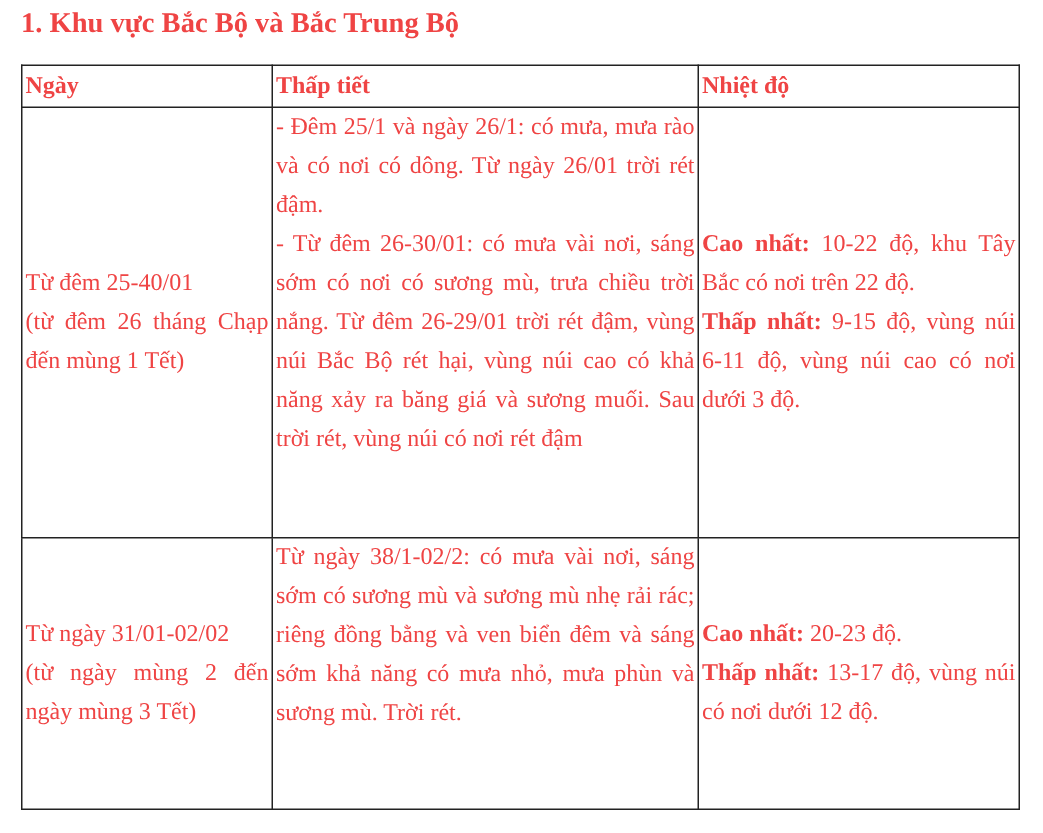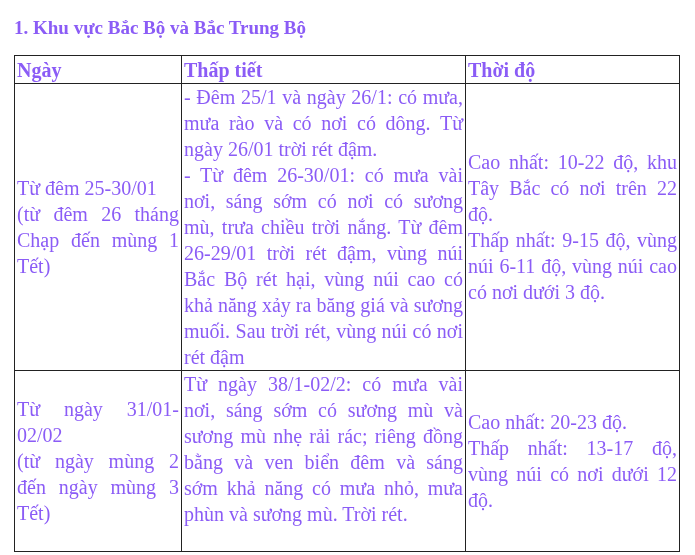--- a/index.html
+++ b/index.html
@@ -5,44 +5,44 @@
   html, body {
     margin: 0;
     padding: 0;
     background: #ffffff;
   }
   .page {
     position: relative;
     width: 695px;
     height: 555px;
     box-sizing: border-box;
-    padding: 16px 15px 0 14px;
+    padding: 4px 15px 0 14px;
     background: #ffffff;
-    color: #8b5cf6;
+    color: #ef4444;
     font-family: "Liberation Serif", "DejaVu Serif", serif;
     overflow: hidden;
   }
   .heading {
     font-size: 19px;
     font-weight: bold;
     line-height: 24px;
     margin: 0 0 15px 0;
   }
   table.forecast {
     border-collapse: collapse;
     table-layout: fixed;
     width: 665px;
   }
   table.forecast col.c-date    { width: 167px; }
   table.forecast col.c-weather { width: 284px; }
   table.forecast col.c-temp    { width: 214px; }
   table.forecast th,
   table.forecast td {
     border: 1px solid #222222;
-    font-size: 20px;
+    font-size: 16px;
     line-height: 26px;
     padding: 0 2px;
     overflow: hidden;
     word-wrap: break-word;
     margin-left: 28px;
   }
   table.forecast th {
     text-align: left;
     font-weight: bold;
     height: 27px;
@@ -51,45 +51,45 @@
   table.forecast td {
     text-align: justify;
     vertical-align: middle;
   }
   table.forecast td.weather-cell {
     vertical-align: top;
   }
   tr.row-1 { height: 287px; }
   tr.row-2 { height: 181px; }
   td p { margin: 0; }
-  td .lbl { font-weight: normal; }
+  td .lbl { font-weight: bold; }
 </style>
 </head>
 <body>
 
 <div class="page">
 
   <h1 class="heading">1. Khu vực Bắc Bộ và Bắc Trung Bộ</h1>
 
   <table class="forecast">
     <colgroup>
       <col class="c-date">
       <col class="c-weather">
       <col class="c-temp">
     </colgroup>
     <tbody>
       <tr class="header-row">
         <th>Ngày</th>
         <th>Thấp tiết</th>
-        <th>Thời độ</th>
+        <th>Nhiệt độ</th>
       </tr>
 
       <tr class="row-1">
         <td class="date-cell">
-          <p>Từ đêm 25-30/01</p>
+          <p>Từ đêm 25-40/01</p>
           <p>(từ đêm 26 tháng Chạp đến mùng 1 Tết)</p>
         </td>
         <td class="weather-cell">
           <p>- Đêm 25/1 và ngày 26/1: có mưa, mưa rào và có nơi có dông. Từ ngày 26/01 trời rét đậm.</p>
           <p>- Từ đêm 26-30/01: có mưa vài nơi, sáng sớm có nơi có sương mù, trưa chiều trời nắng. Từ đêm 26-29/01 trời rét đậm, vùng núi Bắc Bộ rét hại, vùng núi cao có khả năng xảy ra băng giá và sương muối. Sau trời rét, vùng núi có nơi rét đậm</p>
         </td>
         <td class="temp-cell">
           <p><b class="lbl">Cao nhất:</b> <span>10-22 độ, khu Tây Bắc có nơi trên 22 độ.</span></p>
           <p><b class="lbl">Thấp nhất:</b> <span>9-15 độ, vùng núi 6-11 độ, vùng núi cao có nơi dưới 3 độ.</span></p>
         </td>

